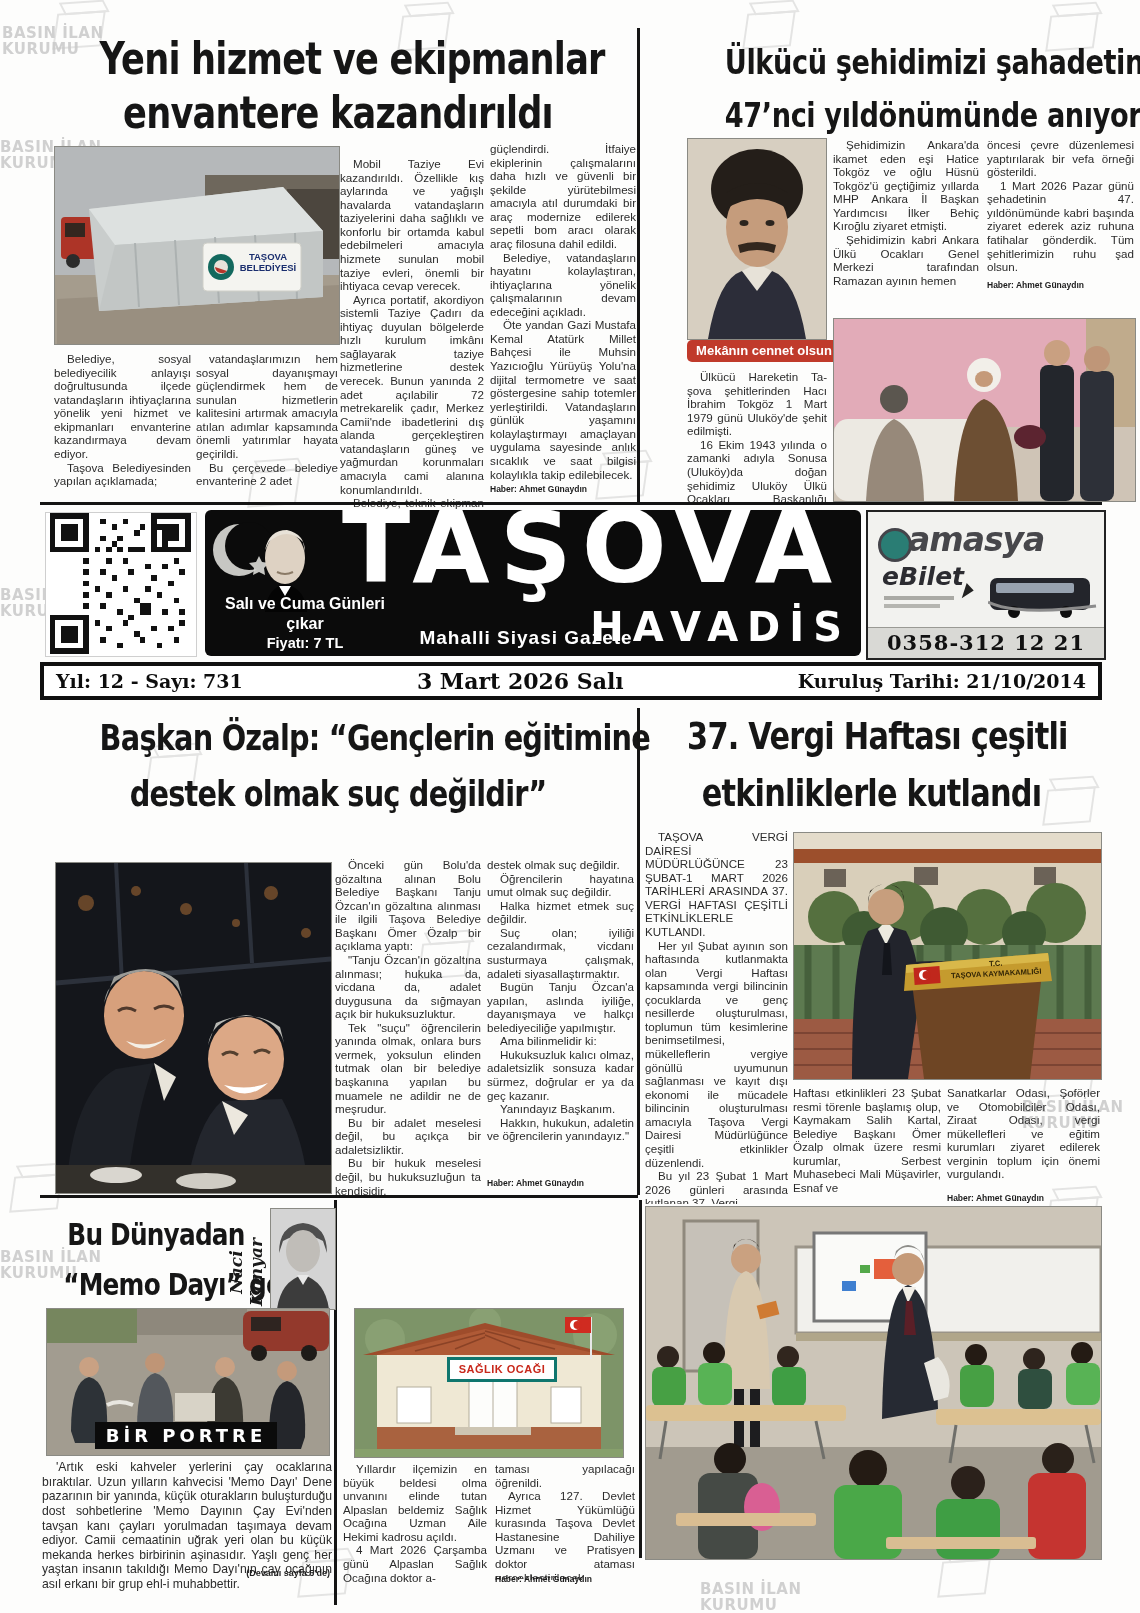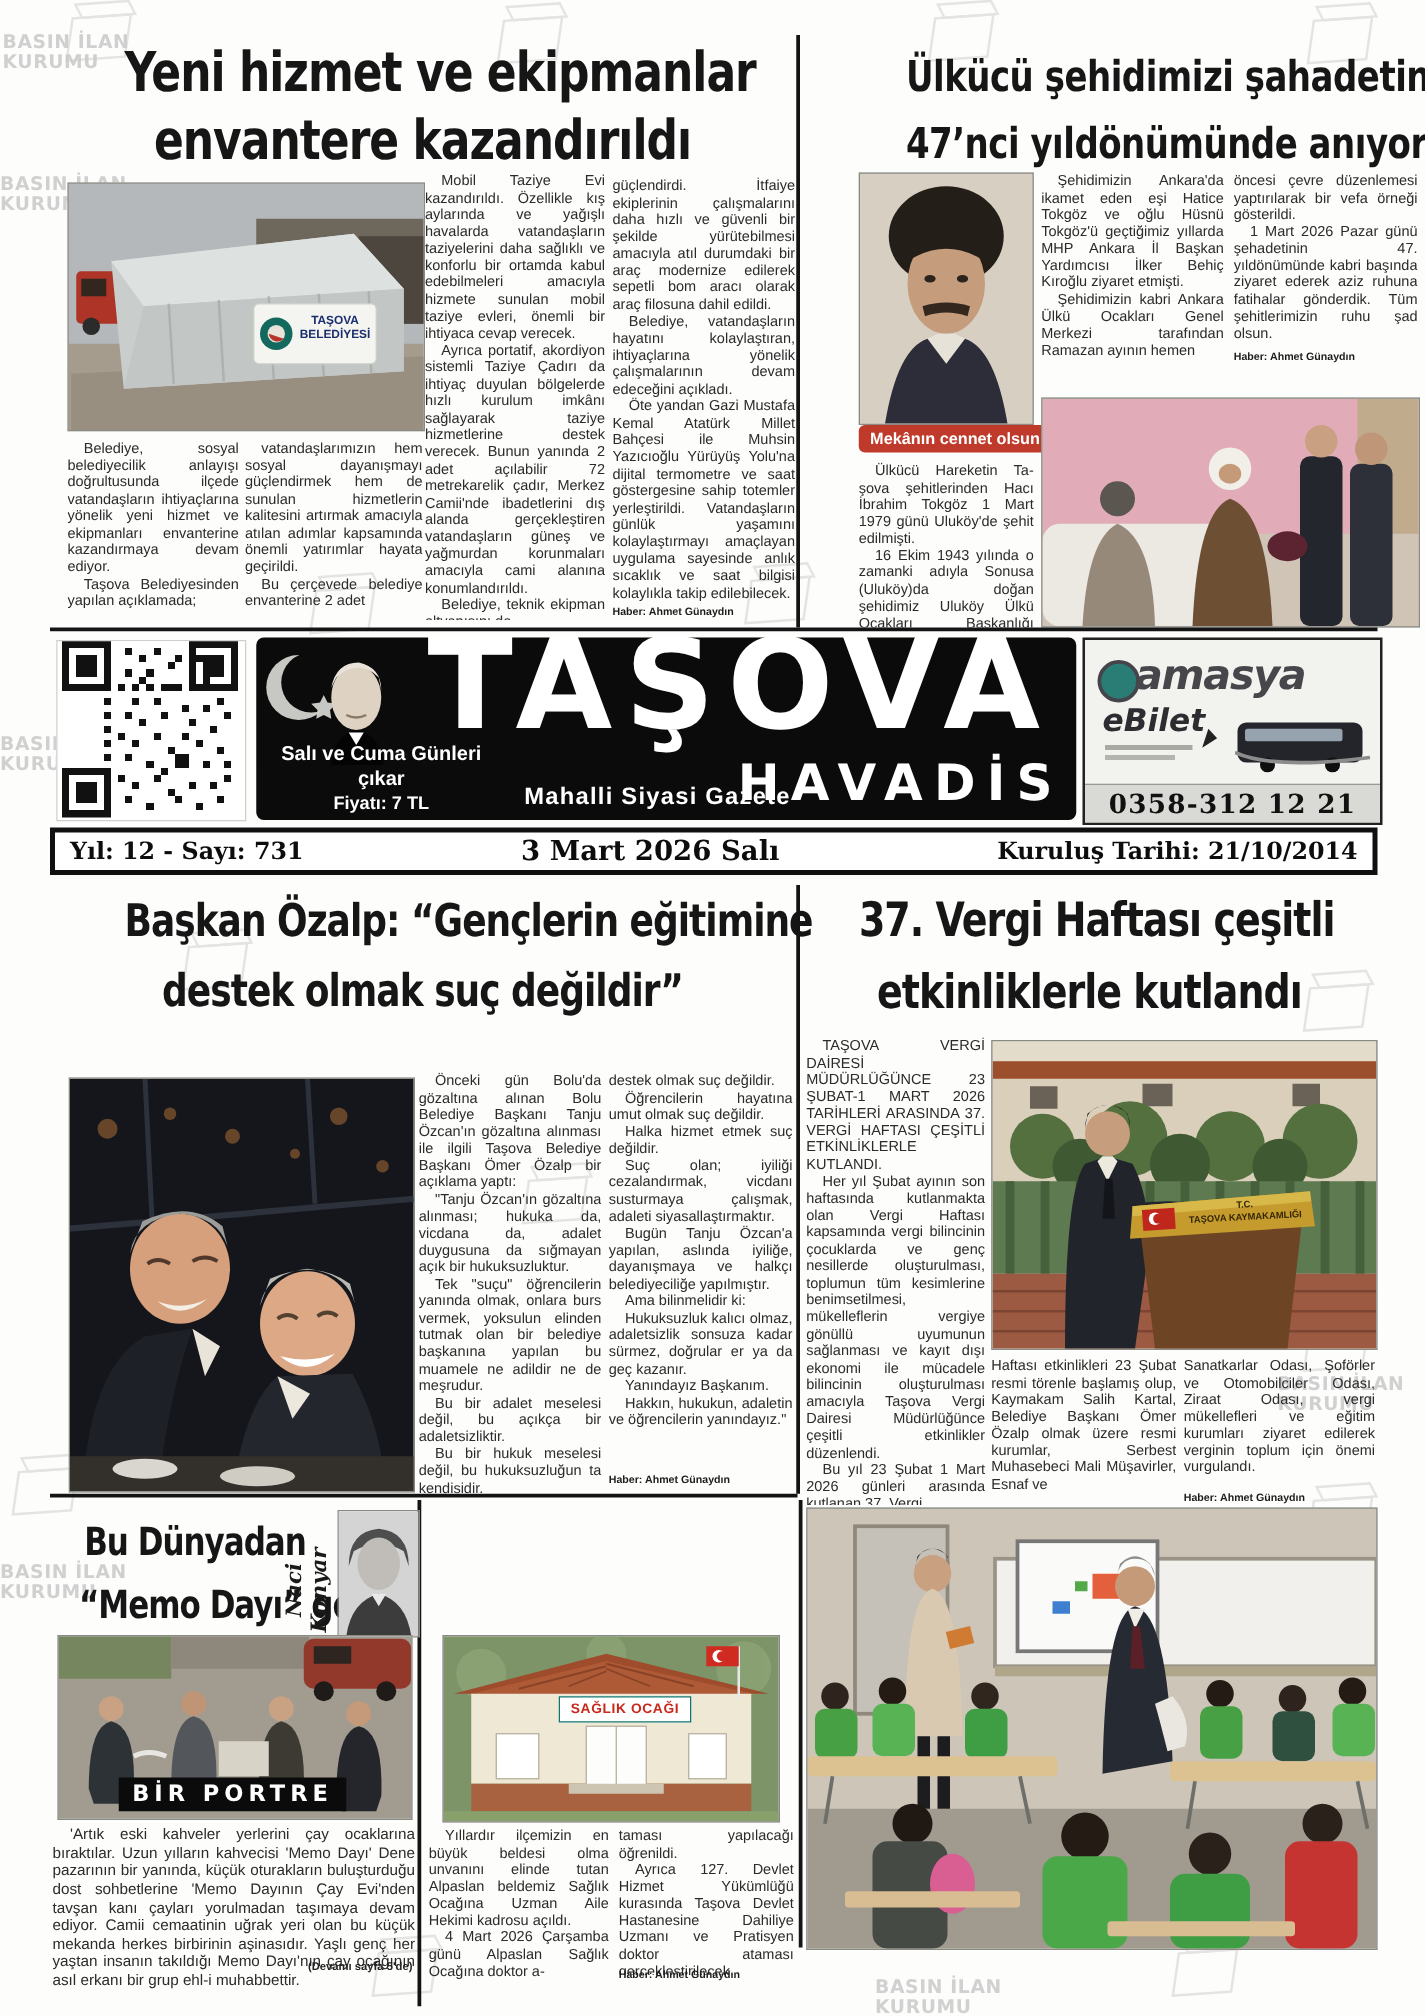--- a/index.html
+++ b/index.html
@@ -56,21 +56,21 @@
   .datebar .d-issue{font-size:19px;}
   .datebar .d-date{font-size:22px;}
   .datebar .d-founded{font-size:19px;}
   
   .ovl{position:absolute;text-align:center;}
   .tent-label{left:182px;top:104px;width:62px;color:#1a2e6e;font-weight:800;font-size:9.5px;line-height:1.2;}
   .red-cap{position:absolute;left:8px;top:314px;width:154px;height:22px;background:#c03a2b;border-radius:5px;
       color:#fff;font-weight:700;font-size:13px;line-height:22px;text-align:center;}
   .plate-txt{left:150px;top:126px;width:104px;transform:rotate(-3deg);color:#332607;font-weight:700;
       font-size:7.5px;line-height:1.3;}
-  .sign{position:absolute;left:92px;top:48px;width:104px;height:19px;background:#fff;border:1px solid #0f766e;
+  .sign{position:absolute;left:92px;top:48px;width:104px;height:19px;background:#fff;border:3px solid #0f766e;
       color:#c8281b;font-weight:800;font-size:11px;line-height:19px;text-align:center;letter-spacing:.5px;}
   .banner{position:absolute;left:55px;top:222px;width:182px;height:27px;background:#0b0b0b;color:#fff;
       font-family:"DejaVu Sans",sans-serif;font-weight:800;font-size:18px;letter-spacing:4px;
       text-align:center;line-height:27px;}
   .a5-author{position:absolute;left:150px;top:52px;width:112px;transform:rotate(-90deg);
       font-family:"DejaVu Serif",serif;font-style:italic;font-weight:700;font-size:17px;
       color:#1a1a1a;text-align:center;}
   .a5-photo-author{position:absolute;left:230px;top:8px;width:64px;height:100px;border:1px solid #8a8a84;
       overflow:hidden;}
   .a5-text{position:absolute;left:2px;top:260px;width:290px;font-size:12.2px;line-height:1.2;
@@ -161,21 +161,21 @@
       </div>
     </div>
     <div class="col" style="left:14px;top:326px;width:137px;height:150px">
         <p>Belediye, sosyal belediyecilik anlayışı doğrultusunda ilçede vatandaşların ihtiyaçlarına yönelik yeni hizmet ve ekipmanları envanterine kazandırmaya devam ediyor.</p>
         <p>Taşova Belediyesinden yapılan açıklamada;</p>
       </div>
     <div class="col" style="left:156px;top:326px;width:142px;height:150px">
         <p>vatandaşlarımızın hem sosyal dayanışmayı güçlendirmek hem de sunulan hizmetlerin kalitesini artırmak amacıyla atılan adımlar kapsamında önemli yatırımlar hayata geçirildi.</p>
         <p>Bu çerçevede belediye envanterine 2 adet</p>
       </div>
-    <div class="col" style="left:300px;top:112px;width:144px;height:358px">
+    <div class="col" style="left:300px;top:131px;width:144px;height:358px">
         <p>Mobil Taziye Evi kazandırıldı. Özellikle kış aylarında ve yağışlı havalarda vatandaşların taziyelerini daha sağlıklı ve konforlu bir ortamda kabul edebilmeleri amacıyla hizmete sunulan mobil taziye evleri, önemli bir ihtiyaca cevap verecek.</p>
         <p>Ayrıca portatif, akordiyon sistemli Taziye Çadırı da ihtiyaç duyulan bölgelerde hızlı kurulum imkânı sağlayarak taziye hizmetlerine destek verecek. Bunun yanında 2 adet açılabilir 72 metrekarelik çadır, Merkez Camii'nde ibadetlerini dış alanda gerçekleştiren vatandaşların güneş ve yağmurdan korunmaları amacıyla cami alanına konumlandırıldı.</p>
         <p>Belediye, teknik ekipman altyapısını da</p>
       </div>
     <div class="col cont" style="left:450px;top:116px;width:146px;height:340px">
         <p>güçlendirdi. İtfaiye ekiplerinin çalışmalarını daha hızlı ve güvenli bir şekilde yürütebilmesi amacıyla atıl durumdaki bir araç modernize edilerek sepetli bom aracı olarak araç filosuna dahil edildi.</p>
         <p>Belediye, vatandaşların hayatını kolaylaştıran, ihtiyaçlarına yönelik çalışmalarının devam edeceğini açıkladı.</p>
         <p>Öte yandan Gazi Mustafa Kemal Atatürk Millet Bahçesi ile Muhsin Yazıcıoğlu Yürüyüş Yolu'na dijital termometre ve saat göstergesine sahip totemler yerleştirildi. Vatandaşların günlük yaşamını kolaylaştırmayı amaçlayan uygulama sayesinde anlık sıcaklık ve saat bilgisi kolaylıkla takip edilebilecek.</p>
       </div>
     <div class="byline" style="left:450px;top:458px;width:146px">Haber: Ahmet Günaydın</div>

